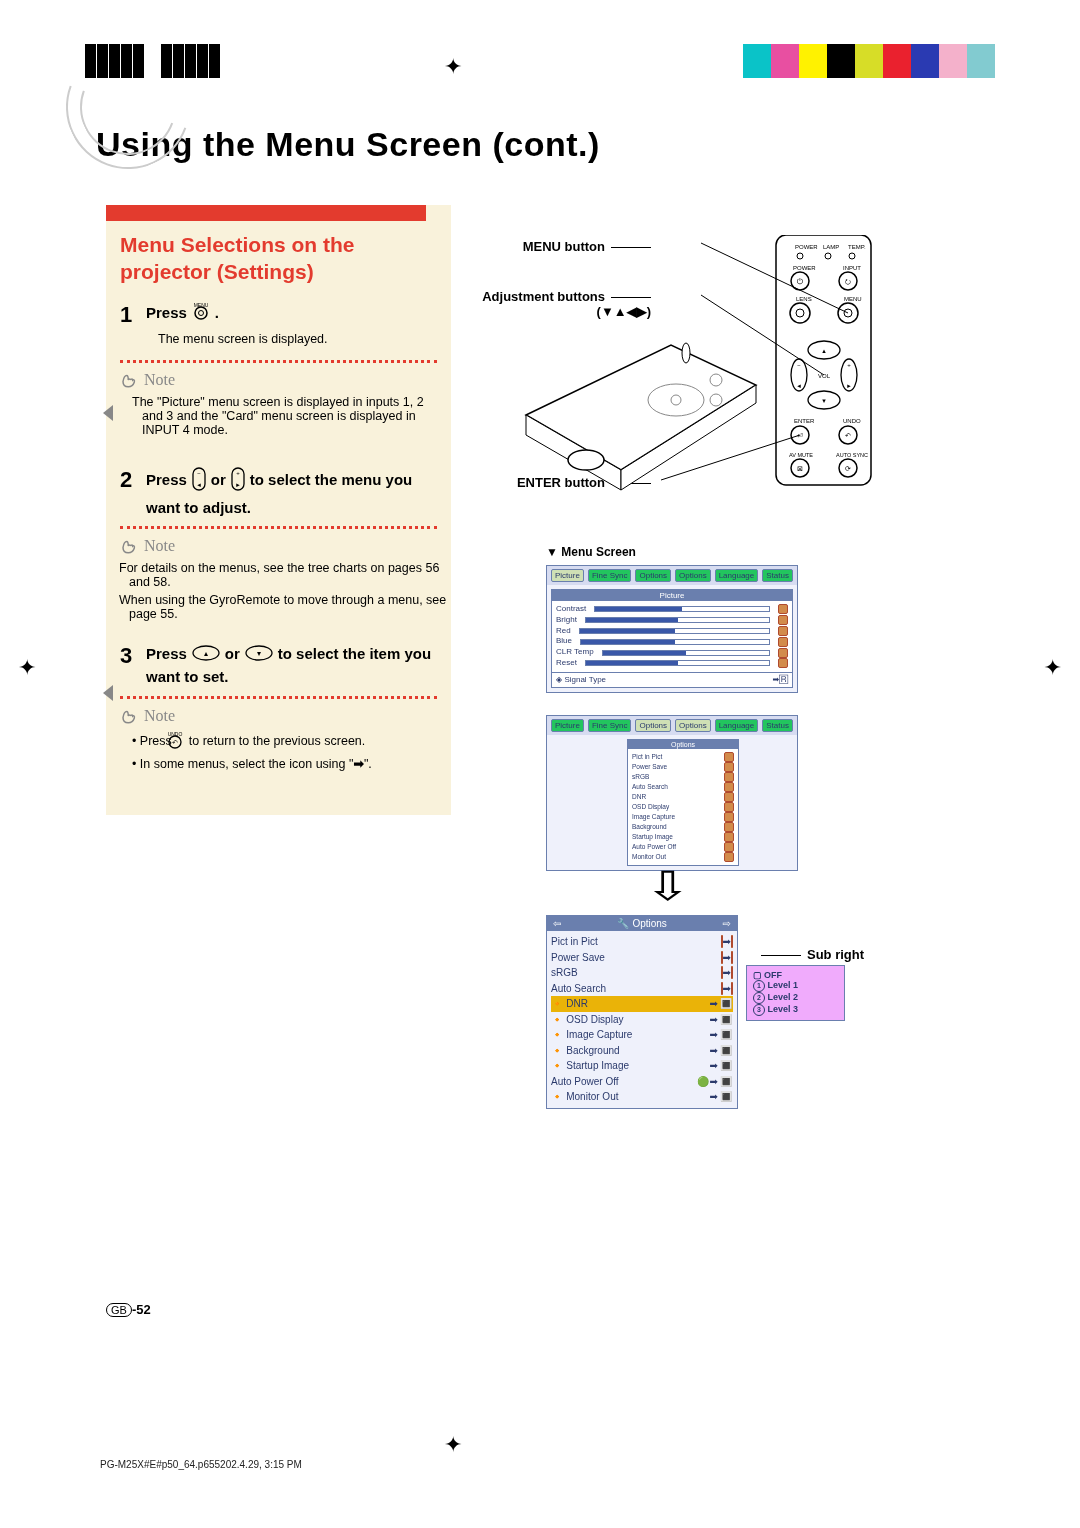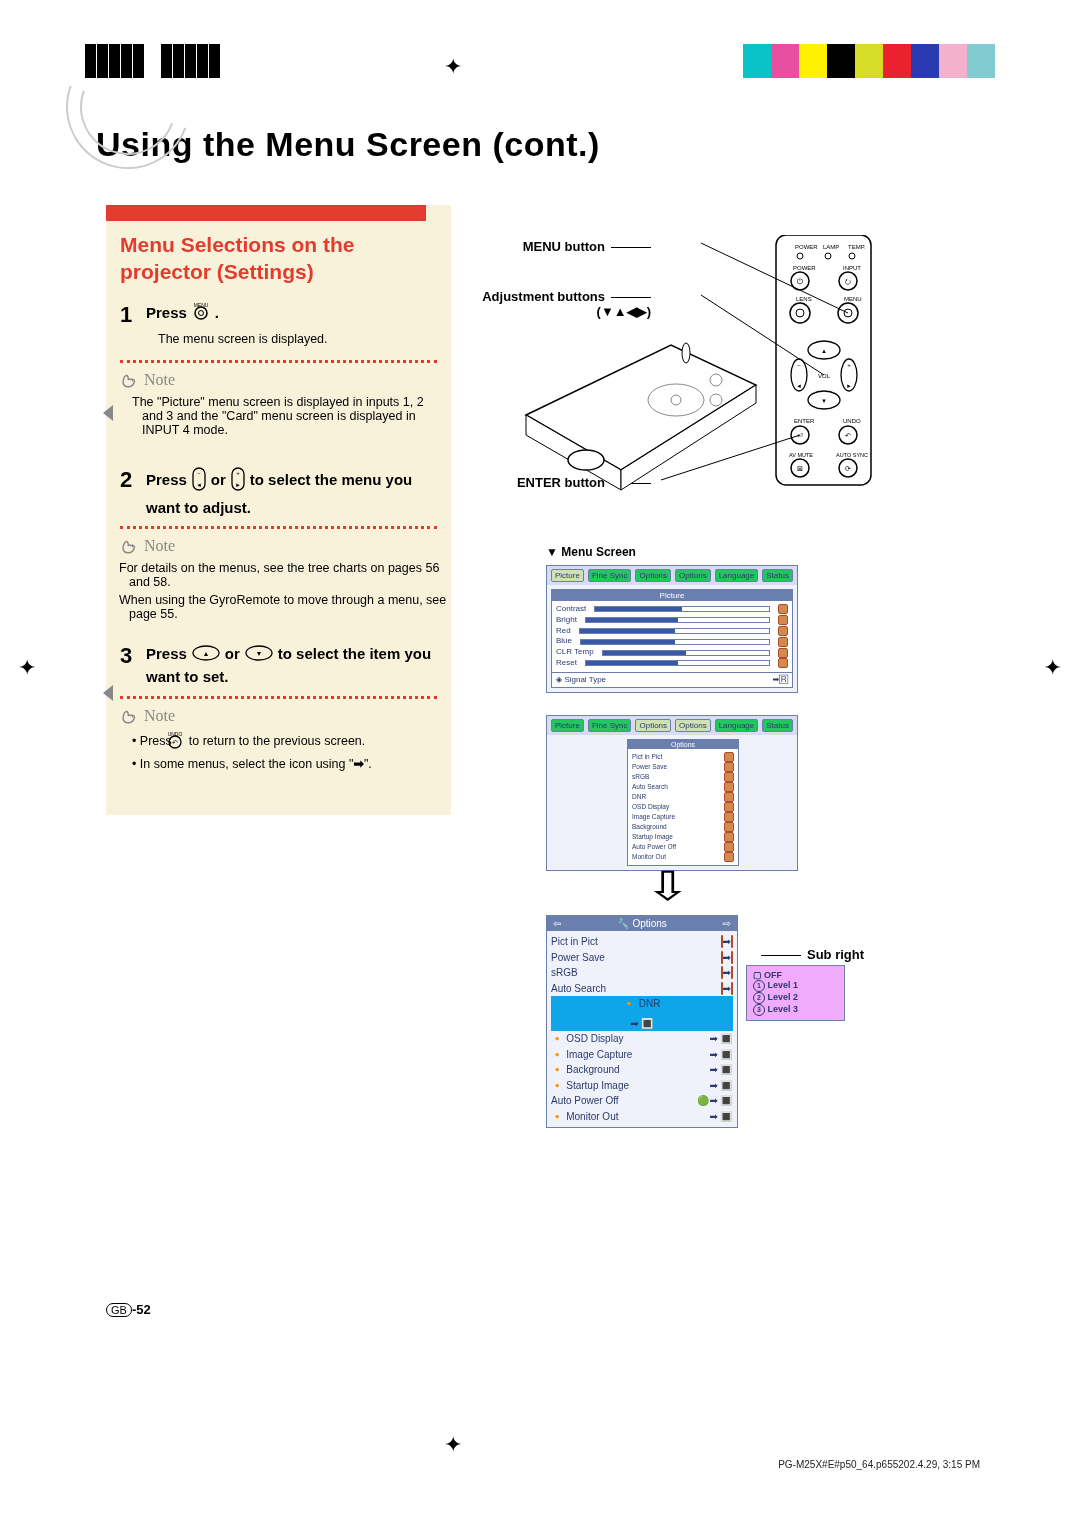--- a/index.html
+++ b/index.html
@@ -81,21 +81,21 @@
     display:flex;align-items:center;gap:6px;
     color:#888;font-size:16px;margin:8px 0 6px 14px;
     font-family:"Brush Script MT",cursive;
   }
   .note svg{width:18px;height:18px}
   .dots{border-top:3px dotted #e33b2e;margin:8px 14px}
   .btnicon{display:inline-block;vertical-align:middle}
   .arrowmarker{position:absolute;left:-3px;width:0;height:0;border-top:8px solid transparent;border-bottom:8px solid transparent;border-right:10px solid #888}
   .pagenum{position:absolute;bottom:8px;left:10px;font-weight:700;font-size:13px}
   .gb{display:inline-block;border:1.5px solid #000;border-radius:10px;padding:0 4px;font-size:11px;font-weight:400;line-height:1.1}
-  .footer{position:absolute;bottom:58px;left:100px;right:100px;display:flex;justify-content:flex-end;font-size:10px;color:#222}
+  .footer{position:absolute;bottom:58px;left:100px;right:100px;display:flex;justify-content:flex-start;font-size:10px;color:#222}
   
   .rlabel{position:absolute;font-weight:700;font-size:13px;text-align:right}
   .rlabel .line{display:inline-block;vertical-align:middle;height:1px;background:#000;width:40px;margin-left:6px}
   .devicesvg{position:absolute;top:0;left:0}
   .menubox{border:1px solid #6a7fae;background:#eff1fb;font-size:8px;color:#2b3a6c}
   .tabbar{display:flex;gap:4px;padding:3px 4px;background:#d7dcf1}
   .tabbar span{border:1px solid #6a7fae;padding:1px 3px;background:#22c55e;border-radius:2px}
   .ms-title{position:absolute;font-weight:700;font-size:12px}
   .opt-list{padding:3px 4px;line-height:1.35}
   .opt-item{display:flex;justify-content:space-between;align-items:center;gap:4px}
@@ -435,21 +435,21 @@
             <span><span class="dot"></span> ➡ <span class="dot"></span></span>
           </div>
           <div class="opt-item" style="">
             <span>sRGB</span>
             <span><span class="dot"></span> ➡ <span class="dot"></span></span>
           </div>
           <div class="opt-item" style="">
             <span>Auto Search</span>
             <span><span class="dot"></span> ➡ <span class="dot"></span></span>
           </div>
-          <div class="opt-item" style="background:#0ea5e9;flex-direction:column;">
+          <div class="opt-item" style="background:#eab308;">
             <span>🔸 DNR</span>
             <span>➡ 🔳</span>
           </div>
           <div class="opt-item" style="">
             <span>🔸 OSD Display</span>
             <span>➡ 🔳</span>
           </div>
           <div class="opt-item" style="">
             <span>🔸 Image Capture</span>
             <span>➡ 🔳</span>

